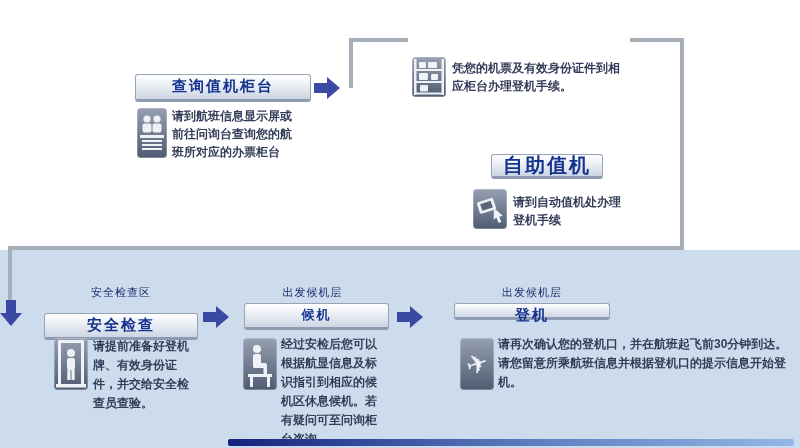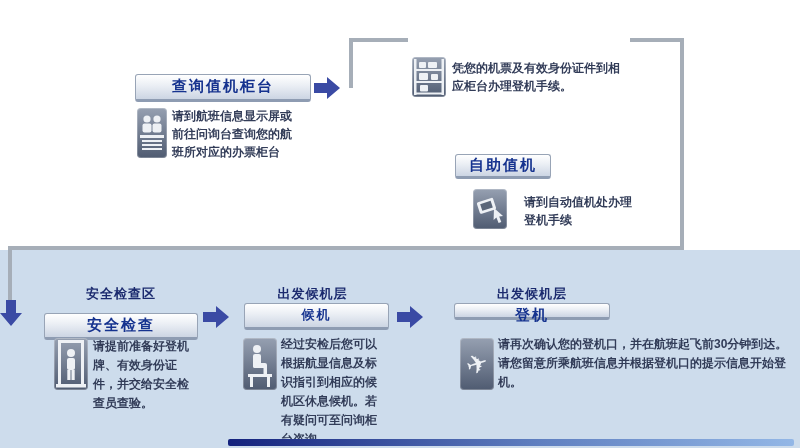--- a/index.html
+++ b/index.html
@@ -9,21 +9,21 @@
   .line { position:absolute; background:#a6aeb8; }
   .step-btn {
     position:absolute;
     background:linear-gradient(180deg,#ffffff 0%,#eaeef4 45%,#ccd5e3 100%);
     border:1px solid #98a4b6;
     border-bottom:3px solid #8e9cb2;
     border-radius:3px;
     color:#16338f; font-weight:bold; text-align:center; letter-spacing:2px;
     cursor:pointer;
   }
-  .zone { position:absolute; color:#1b2a6e; font-weight:bold; font-size:13px; text-align:center; letter-spacing:1px; }
+  .zone { position:absolute; color:#1b2a6e; font-weight:normal; font-size:11px; text-align:center; letter-spacing:1px; }
   .desc { position:absolute; color:#323c58; font-size:12px; line-height:18px; word-break:break-all; text-align:left;font-weight:bold; }
   .tile {
     position:absolute;
     background:linear-gradient(180deg,#96a0b1 0%,#4f5b71 100%);
     border-radius:4px;
     display:flex; align-items:center; justify-content:center;
     box-shadow:inset 0 0 0 1px rgba(255,255,255,.25);
   }
   .arrow { position:absolute; }
   .bbar { position:absolute; background:linear-gradient(90deg,#14227d 0%,#5f7fc0 55%,#93b7e6 100%); border-radius:2px; }
@@ -79,29 +79,29 @@
       <rect x="2" y="33.5" width="26" height="2"></rect>
       <rect x="5" y="3" width="7" height="6" rx="1"></rect>
       <rect x="14" y="3" width="9" height="6" rx="1"></rect>
       <rect x="5" y="14" width="9" height="7" rx="1"></rect>
       <rect x="17" y="15" width="7" height="6" rx="1"></rect>
       <rect x="6" y="26" width="8" height="6.5" rx="1"></rect>
     </svg>
   </div>
   <div class="desc" style="left:452px;top:59px;width:172px">凭您的机票及有效身份证件到相应柜台办理登机手续。</div>
 
-  <div class="step-btn" style="left:455px;top:154px;width:96px;height:25px;font-size:15px;line-height:20px">自助值机</div>
+  <div class="step-btn" style="left:491px;top:154px;width:112px;height:25px;font-size:20px;line-height:20px">自助值机</div>
   <div class="tile" style="left:473px;top:189px;width:34px;height:40px">
     <svg width="30" height="34" viewBox="0 0 30 34">
       <rect x="3" y="8" width="17" height="12" rx="1.5" transform="rotate(-18 11 14)" fill="#eef1f5"></rect>
       <rect x="6" y="10.5" width="11" height="7" transform="rotate(-18 11 14)" fill="#5a6679"></rect>
       <polygon points="19,16 28,24 24.2,24.6 26.3,30 23.6,31 21.4,25.6 18.6,28" fill="#eef1f5"></polygon>
     </svg>
   </div>
-  <div class="desc" style="left:524px;top:193px;width:116px">请到自动值机处办理登机手续</div>
+  <div class="desc" style="left:513px;top:193px;width:116px">请到自动值机处办理登机手续</div>
 
   <div class="zone" style="left:44px;top:285px;width:154px">安全检查区</div>
   <div class="step-btn" style="left:44px;top:313px;width:154px;height:27px;font-size:15px;line-height:22px">安全检查</div>
   <div class="tile" style="left:54px;top:338px;width:34px;height:52px">
     <svg width="30" height="48" viewBox="0 0 30 48" fill="#eef1f5">
       <rect x="2" y="0" width="3" height="44"></rect>
       <rect x="25" y="0" width="3" height="44"></rect>
       <rect x="2" y="0" width="26" height="3"></rect>
       <circle cx="15" cy="13" r="4"></circle>
       <rect x="11" y="18" width="8" height="12" rx="2"></rect>

